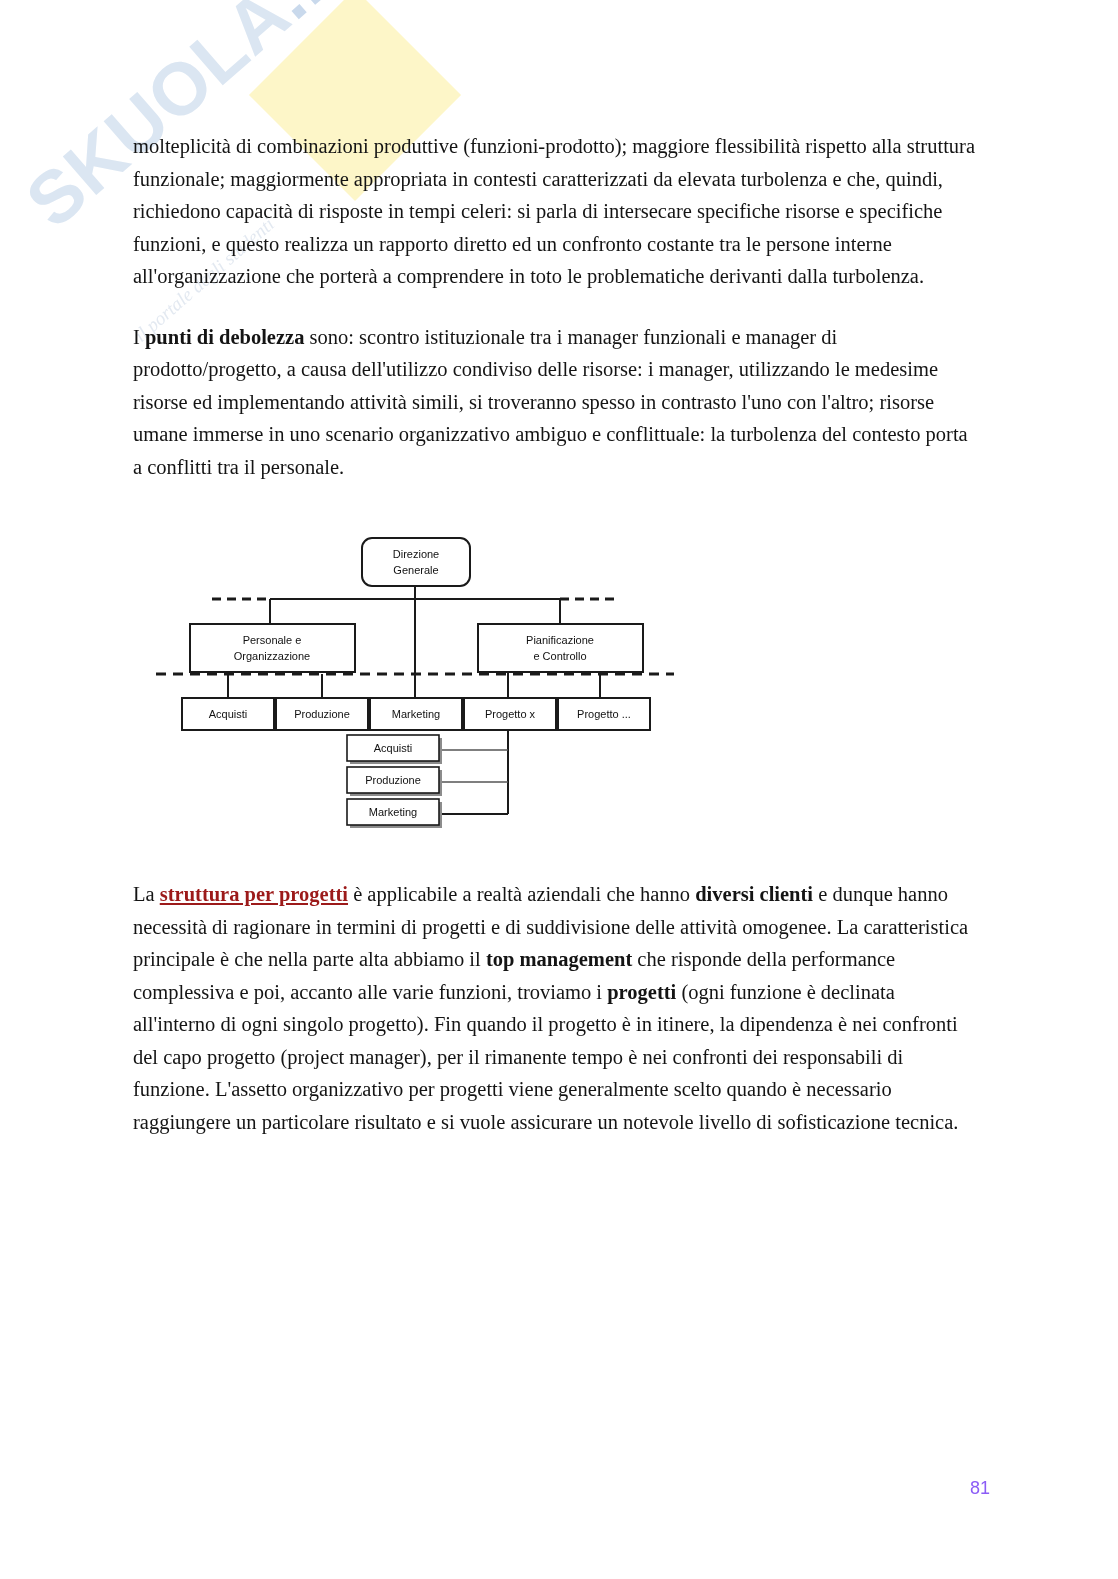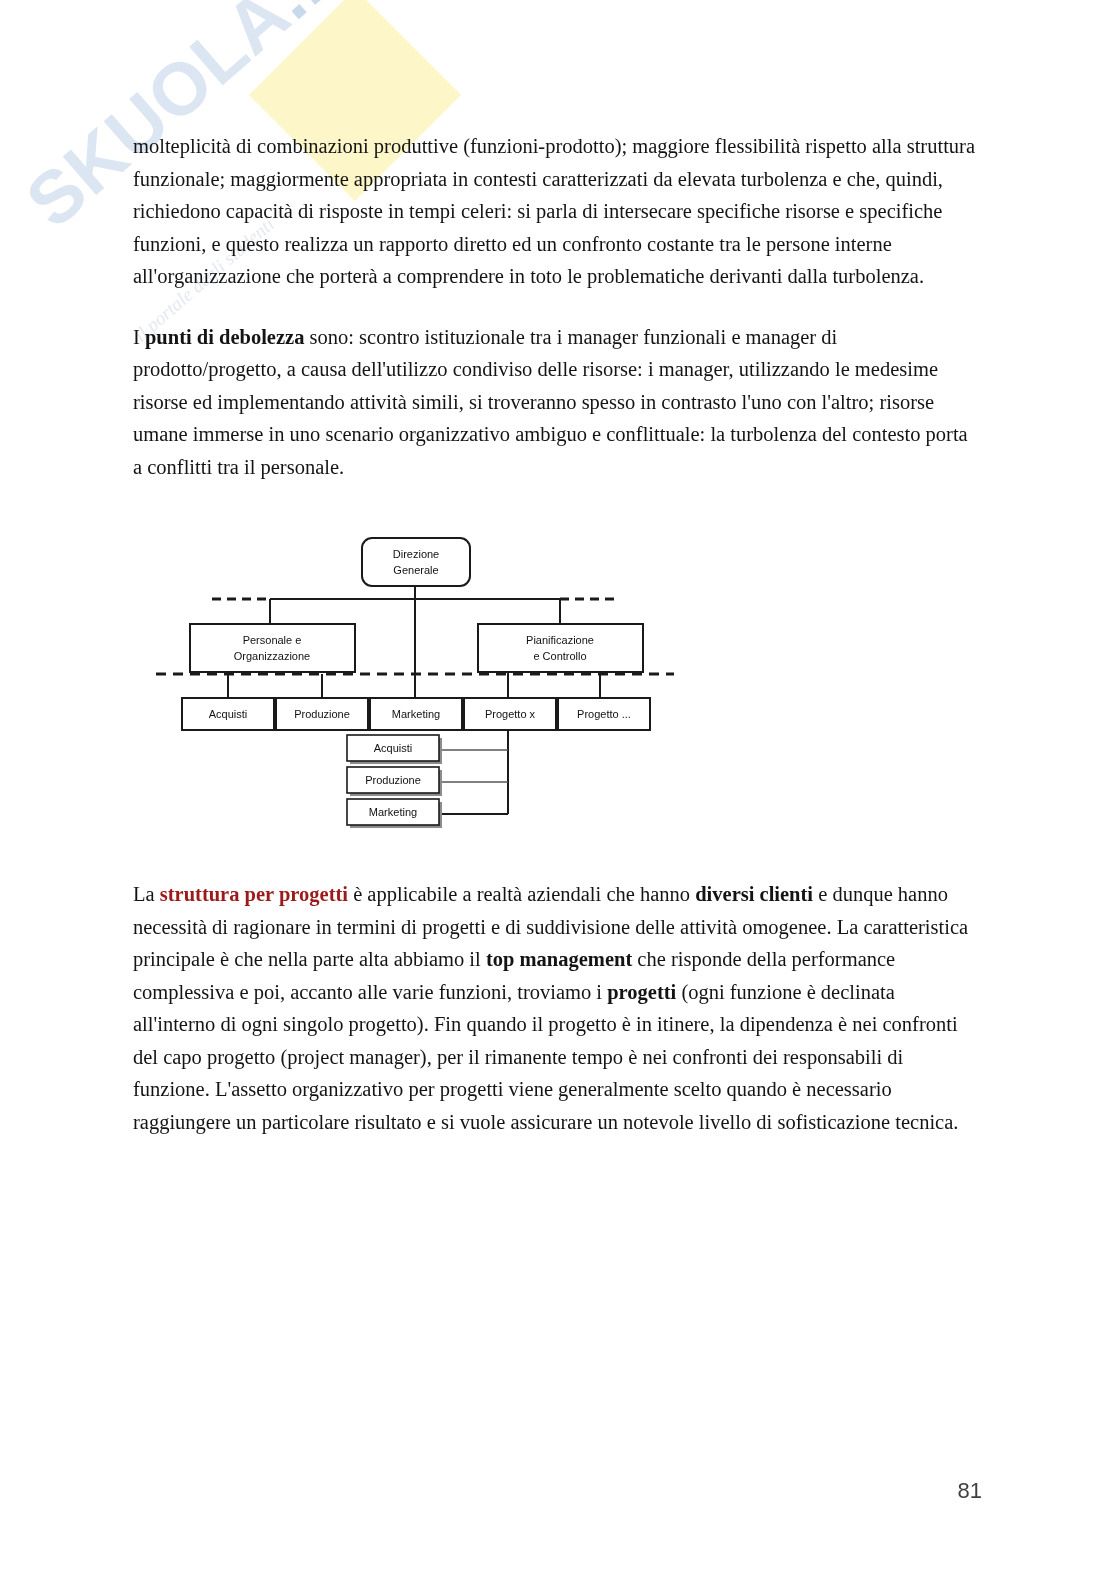--- a/index.html
+++ b/index.html
@@ -76,20 +76,21 @@
     margin: 0 0 28px 0;
     font-size: 20.5px;
     line-height: 32.5px;
     color: #141414;
     text-align: left;
   }
   b.bd { font-weight: bold; }
   b.red {
     font-weight: bold;
     color: #9c1a1a;
+    text-decoration: underline;
   }
 
   
   .chart-wrap {
     position: absolute;
     left: 150px;
     top: 528px;
     width: 530px;
     height: 310px;
     z-index: 2;
@@ -99,27 +100,27 @@
     font-family: "Liberation Sans", sans-serif;
     font-size: 11px;
     fill: #111111;
     text-anchor: middle;
     dominant-baseline: middle;
   }
 
   
   .page-number {
     position: absolute;
-    left: 4px;
+    left: 12px;
     top: 1478px;
     width: 978px;
     text-align: right;
     font-family: "Liberation Sans", sans-serif;
-    font-size: 22px;
-    color: #404040;
+    font-size: 18px;
+    color: #8b5cf6;
     z-index: 2;
   }
 </style>
 </head>
 <body>
 
 <div class="page">
 
   <div class="watermark">
     <div class="wm-diamond"></div>

